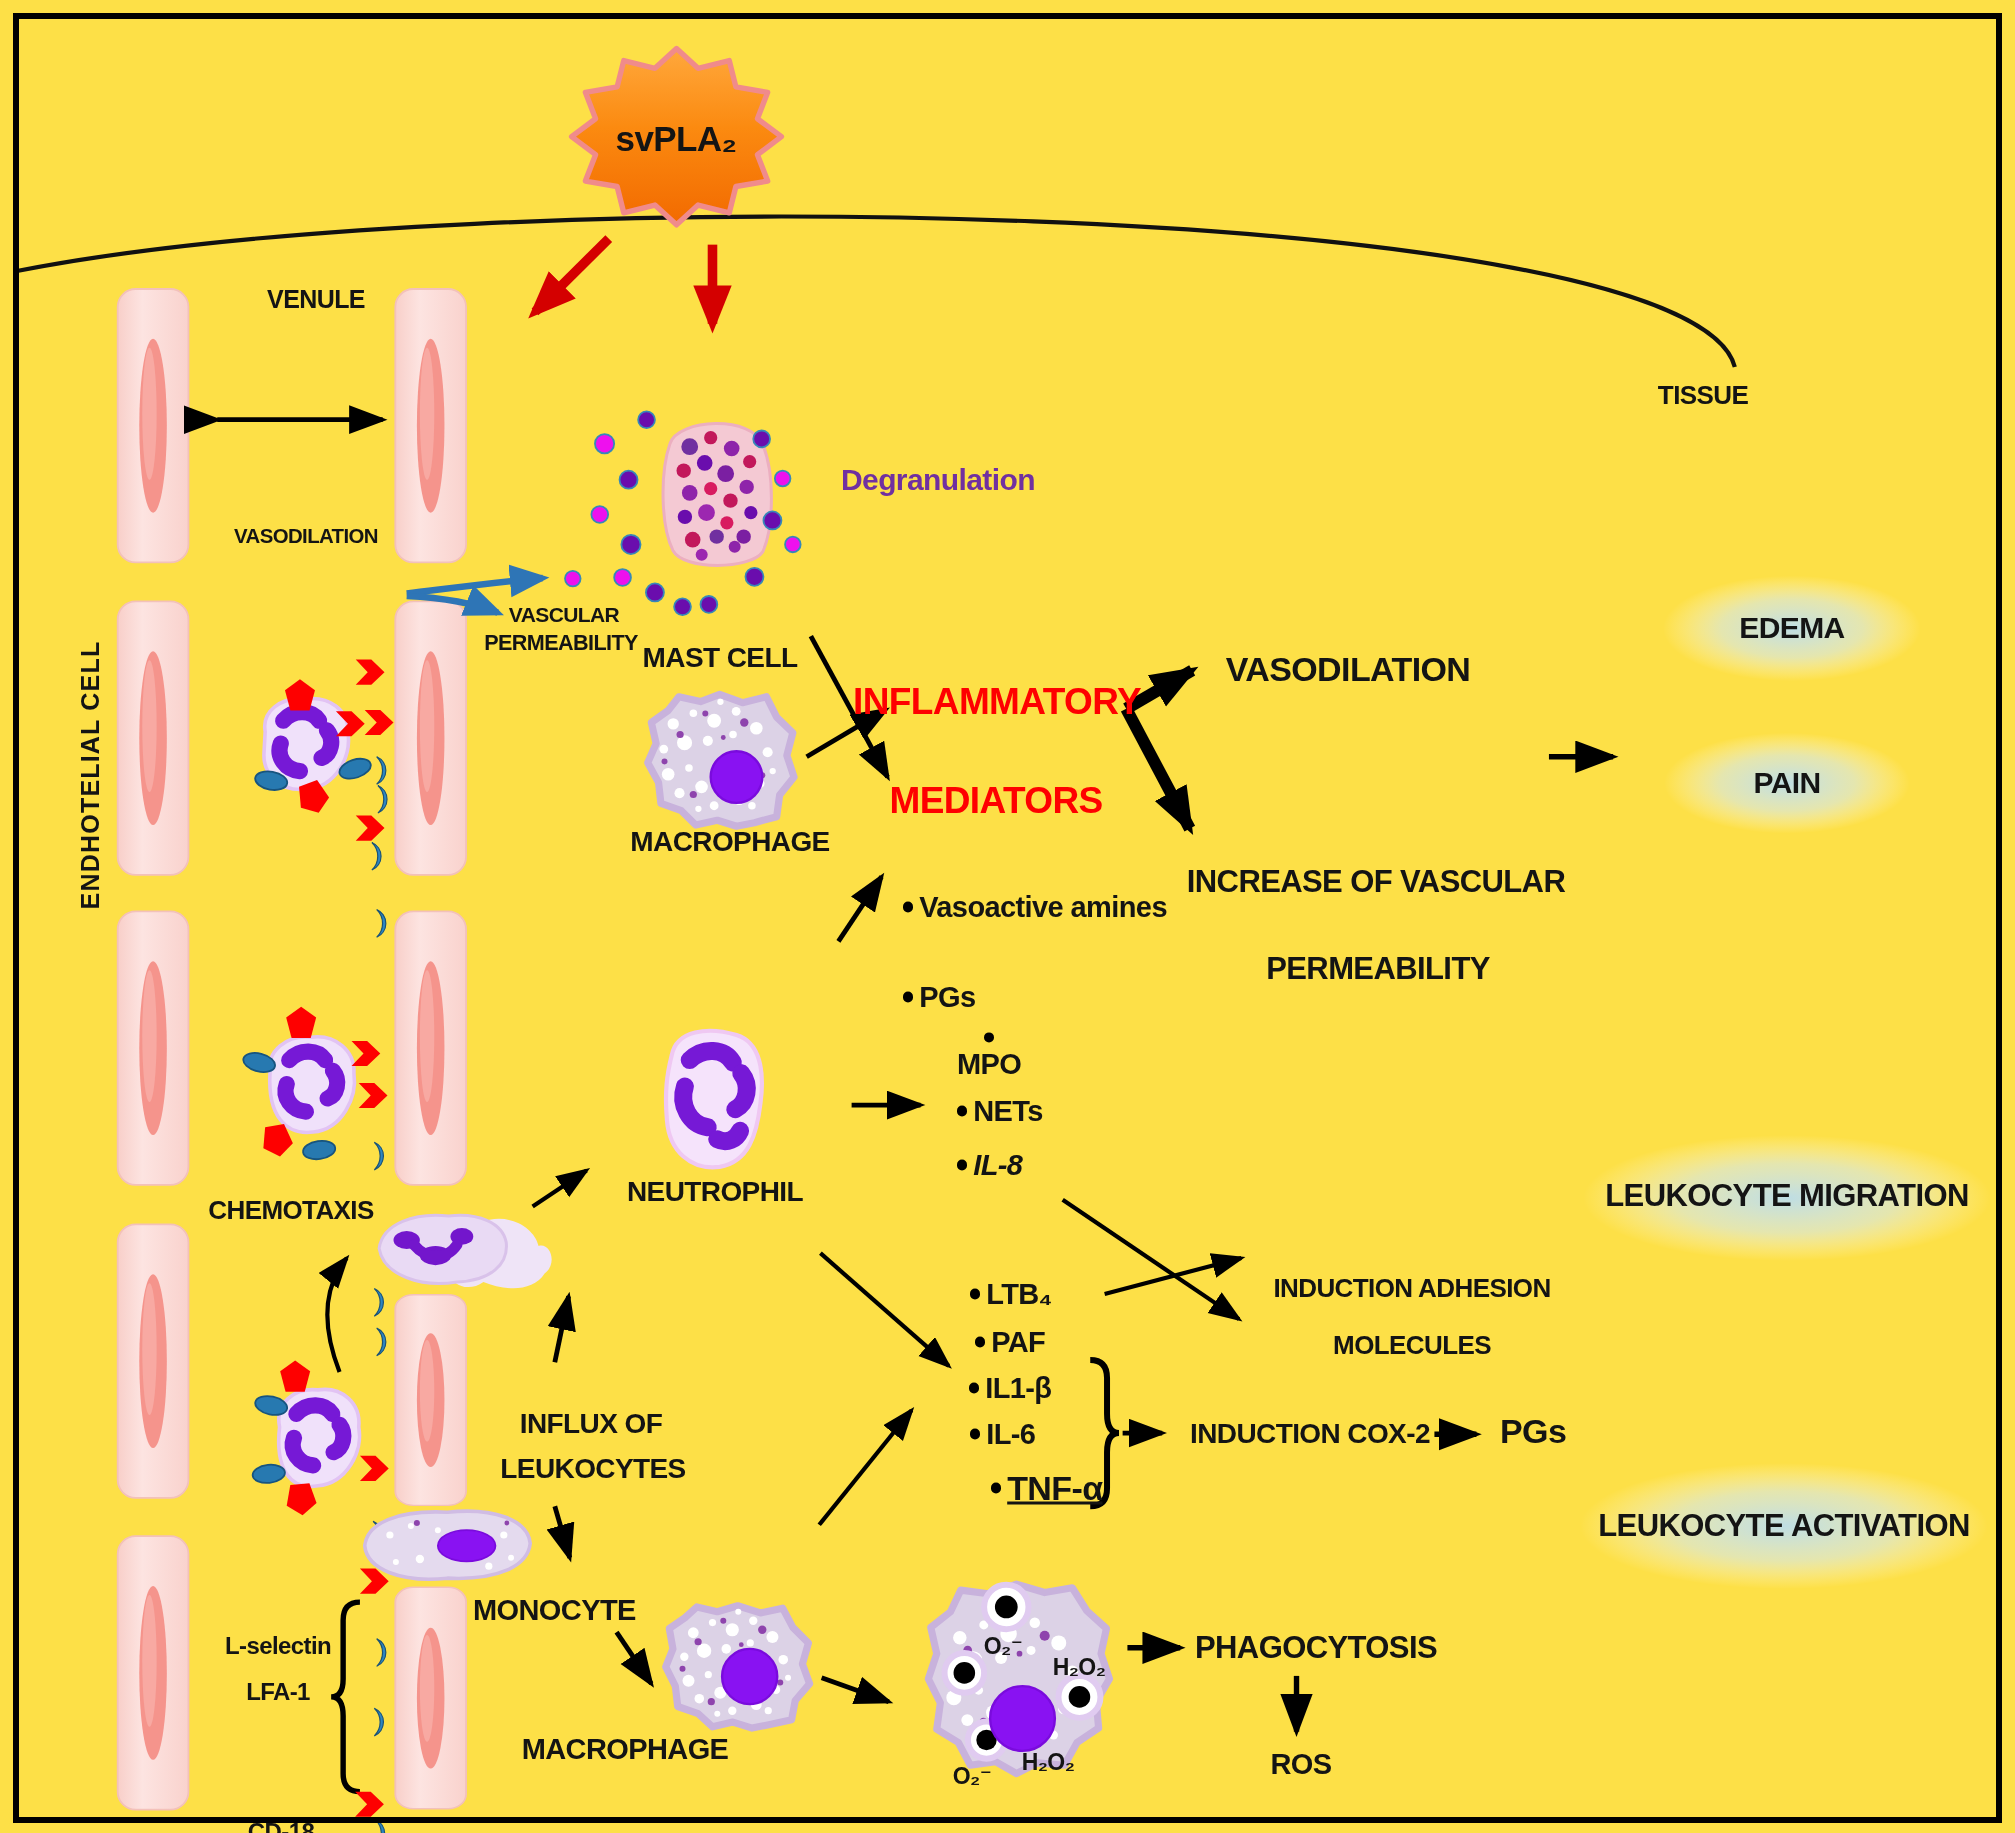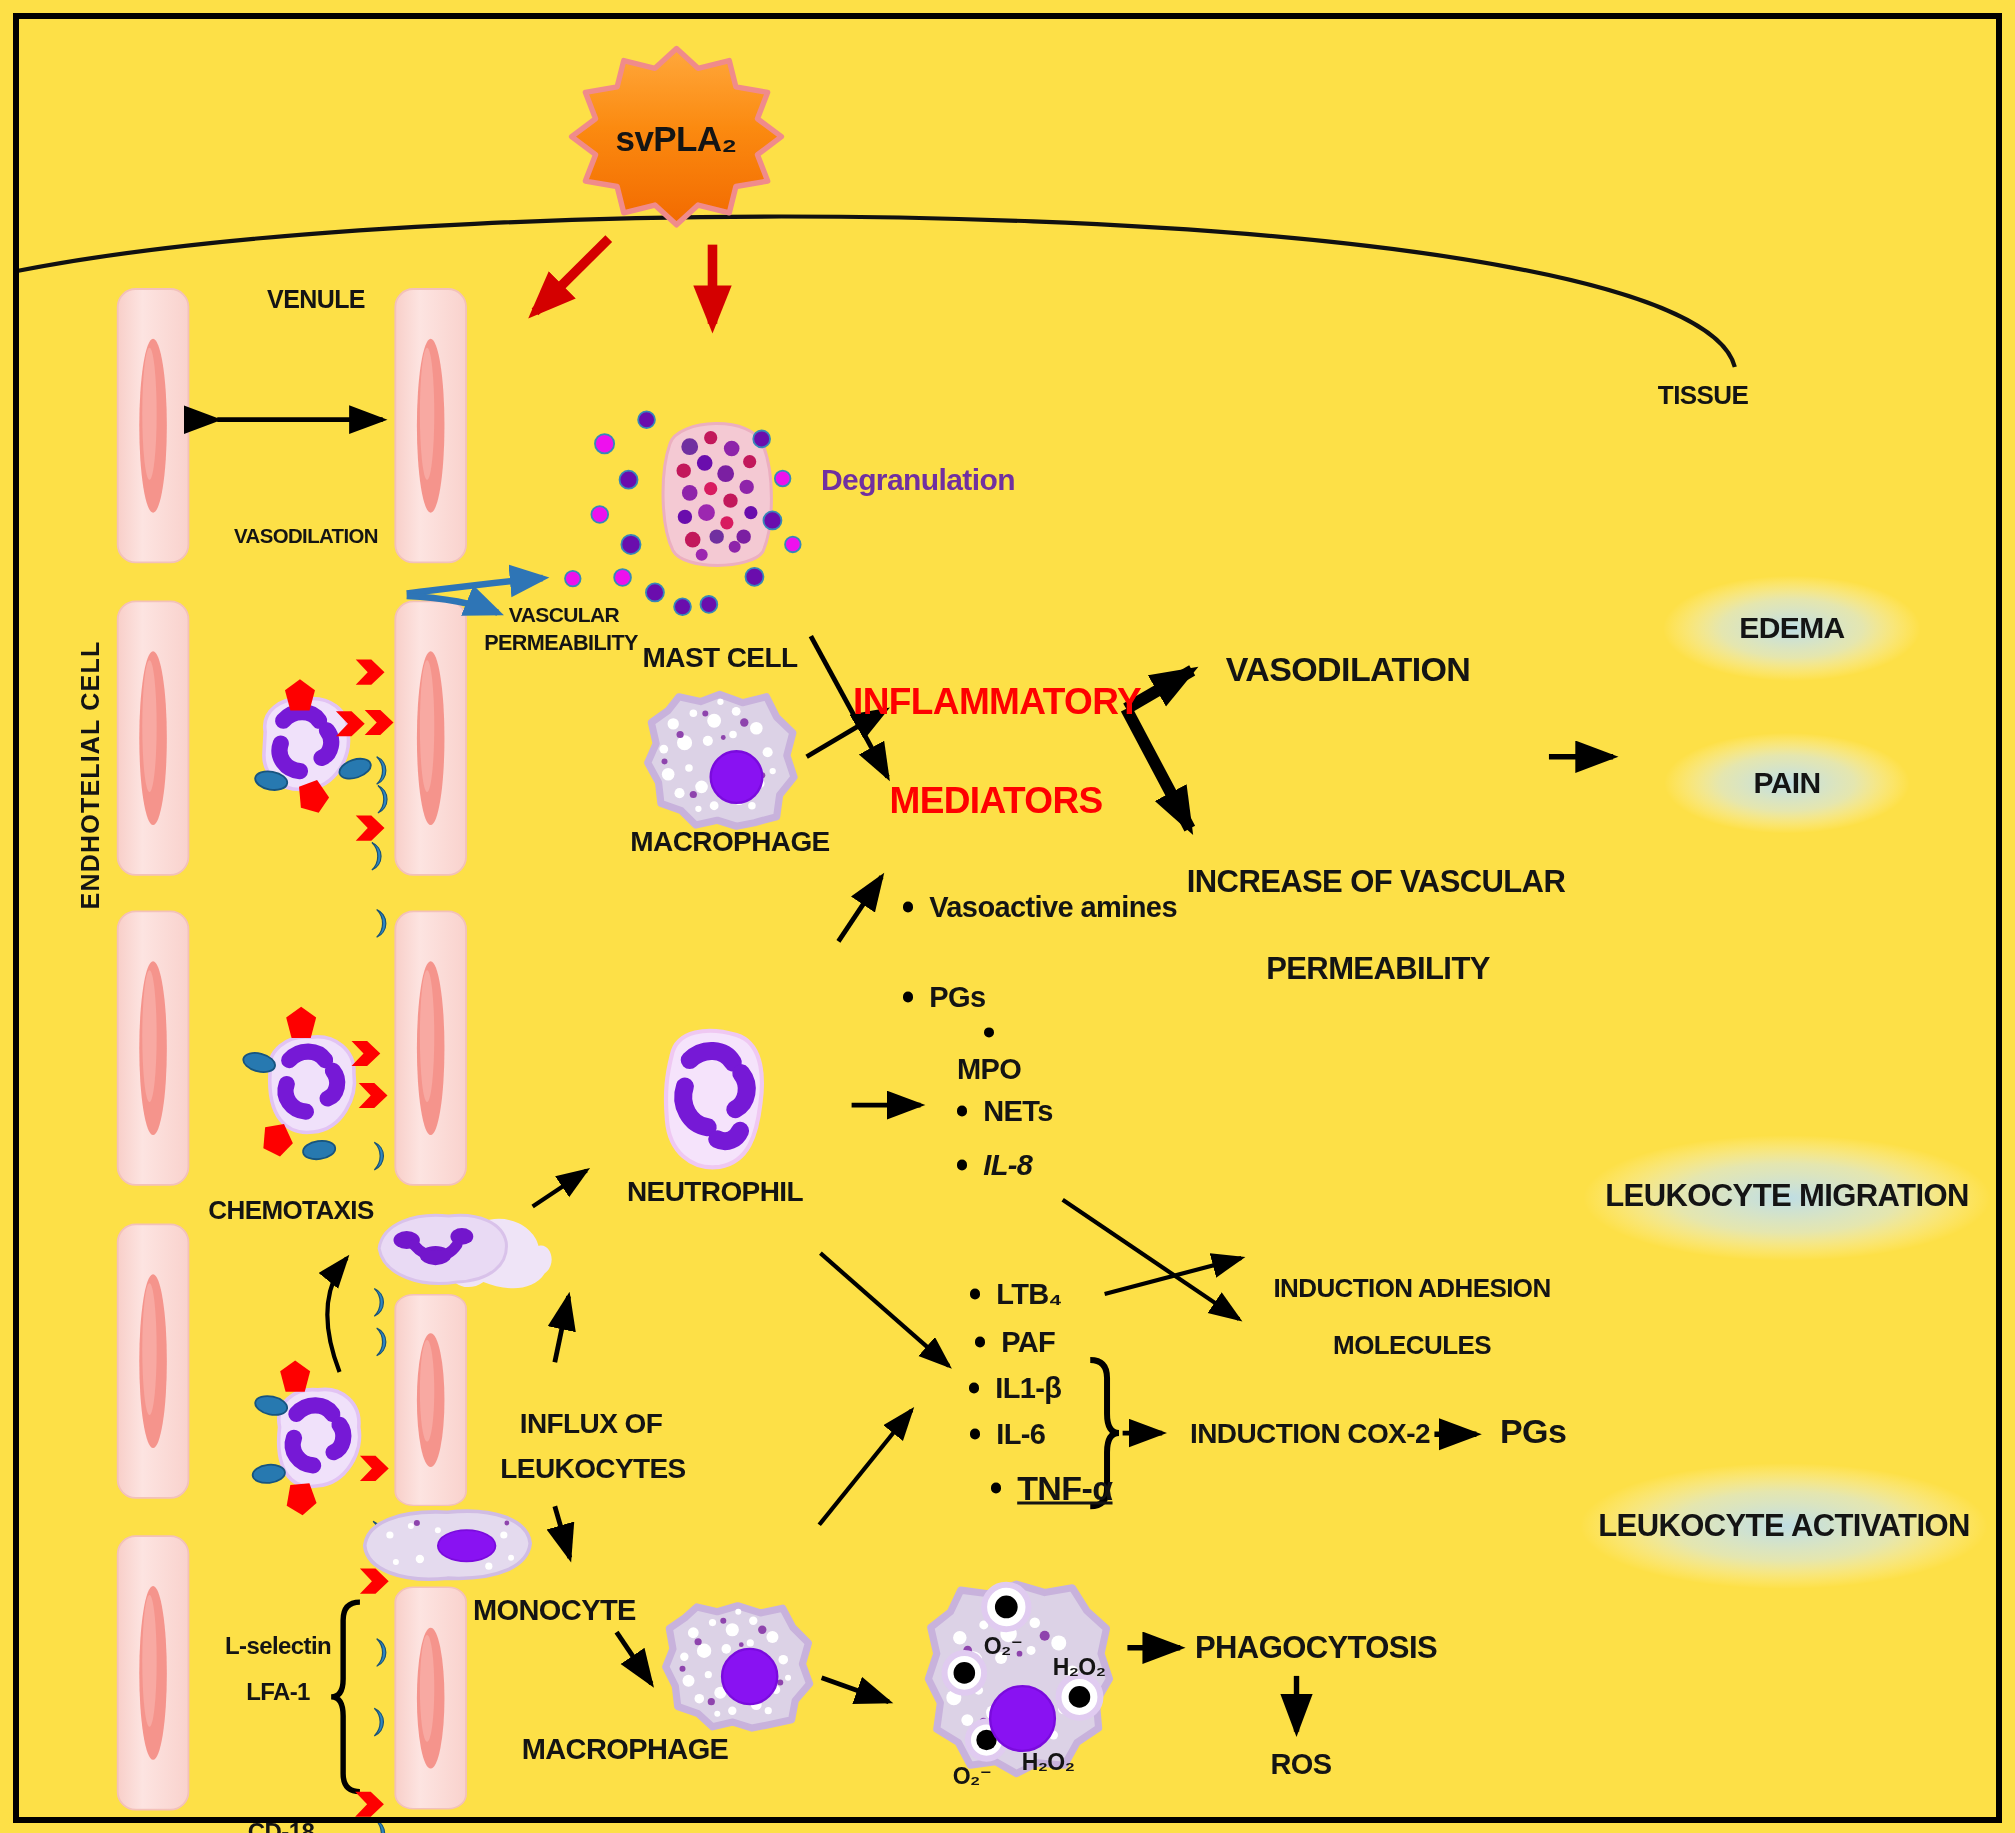--- a/index.html
+++ b/index.html
@@ -5,22 +5,22 @@
   html,body{margin:0;padding:0;background:#fff;}
   #canvas{position:relative;width:2015px;height:1833px;background:#fde047;overflow:hidden;
           font-family:"Liberation Sans","DejaVu Sans",sans-serif;}
   #frame{position:absolute;left:13px;top:13px;width:1977px;height:1798px;border:6px solid #000;}
   svg.art{position:absolute;left:0;top:0;width:2015px;height:1833px;}
   .lbl{position:absolute;transform:translate(-50%,-50%);font-weight:700;color:#141414;
        white-space:nowrap;letter-spacing:-0.6px;line-height:1.05;}
   .ll{position:absolute;transform:translate(0,-50%);font-weight:700;color:#141414;
       white-space:nowrap;letter-spacing:-0.6px;line-height:1.05;}
   .red{color:#FE0000;}
-  .purple{color:#7030A0;}
-  .bullet{position:absolute;display:flex;align-items:center;gap:16px;font-weight:700;
+  .purple{color:#7030A0;margin-left:20px;}
+  .bullet{position:absolute;display:flex;align-items:center;gap:6px;font-weight:700;
           color:#141414;white-space:nowrap;letter-spacing:-0.6px;transform:translate(0,-50%);}
   .dot{width:10.2px;height:10.2px;border-radius:50%;background:#000;flex:none;}
   .vert{position:absolute;transform:translate(-50%,-50%) rotate(180deg);writing-mode:vertical-rl;
         font-weight:700;color:#141414;letter-spacing:1.2px;white-space:nowrap;}
 </style>
 </head>
 <body>
 
 <div id="canvas">
 

